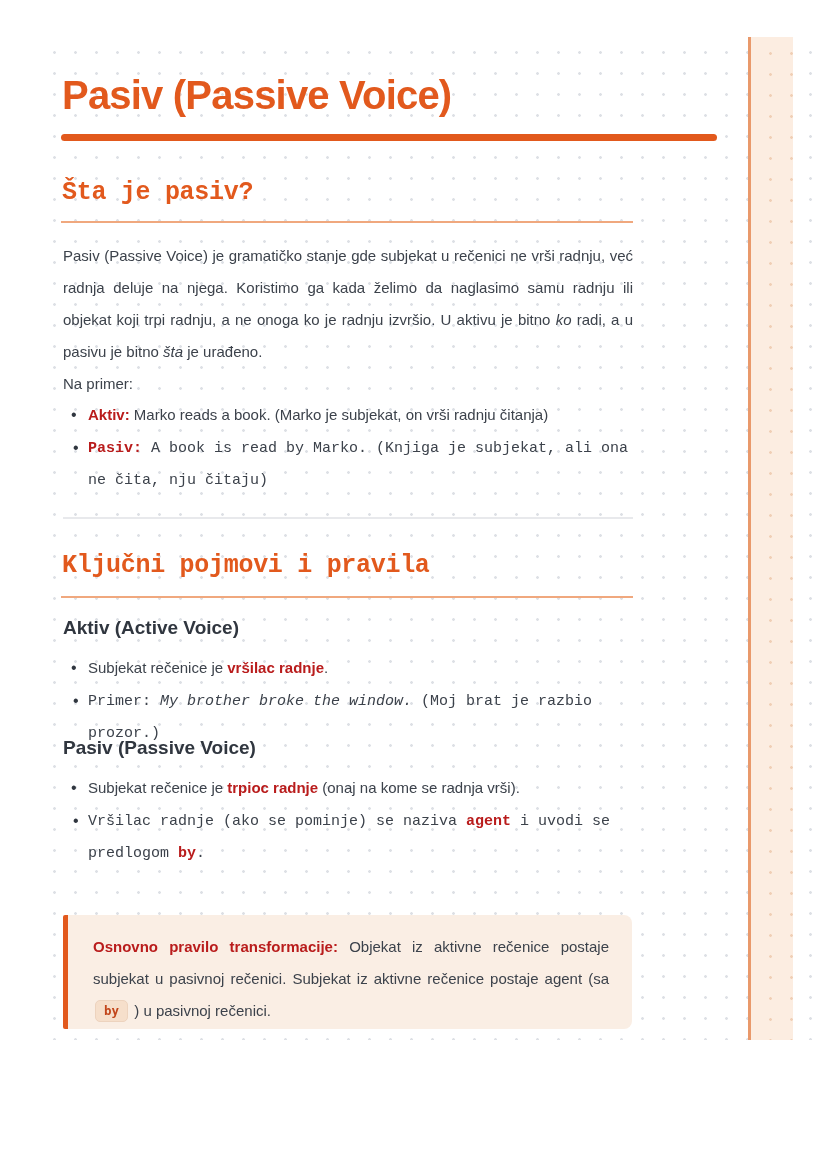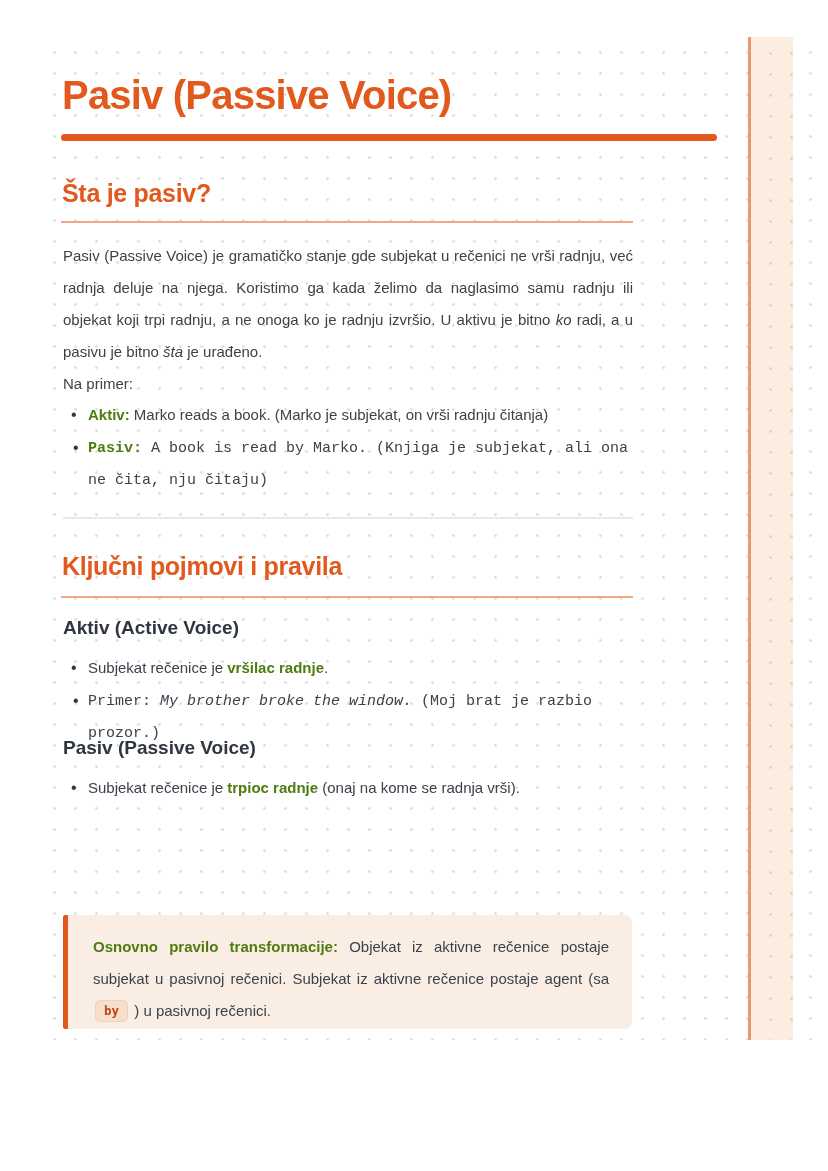--- a/index.html
+++ b/index.html
@@ -32,21 +32,21 @@
     font-size:40px;line-height:50px;font-weight:bold;
     letter-spacing:-0.8px;color:#E2591D;
   }
   .rule-thick{
     left:61px;top:134px;width:656px;height:7px;
     background:#E2591D;border-radius:3.5px;
   }
   h2.section{
     margin:0;left:62px;width:600px;
     font-size:25px;line-height:34px;font-weight:bold;
-    letter-spacing:-0.3px;color:#E2591D;
+    letter-spacing:-0.3px;color:#E2591D;font-family:Liberation Mono, monospace;
   }
   .h2-1{top:176px;}
   .h2-2{top:549px;}
   .rule-thin{
     left:61px;width:572px;height:2px;background:#F0A87E;
   }
   .r1{top:221px;}
   .r2{top:596px;}
   p.body-par{
     margin:0;left:63px;width:570px;
@@ -68,21 +68,21 @@
   .l1{top:399px;}
   .l2{top:652px;}
   .l3{top:772px;}
   .divider{left:63px;top:517px;width:570px;height:2px;background:#E8E9EC;}
   h3.subhead{
     margin:0;left:63px;width:570px;
     font-size:19px;line-height:24px;font-weight:bold;color:#30363F;
   }
   .sub1{top:616px;}
   .sub2{top:736px;}
-  strong{color:#4d7c0f;}
+  strong{color:#b91c1c;}
   em{font-style:italic;}
   .callout{
     left:63px;top:915px;width:569px;height:114px;
     box-sizing:border-box;
     background:#FAEEE4;
     border-left:5px solid #E2591D;
     border-radius:2px 8px 8px 2px;
     padding:15px 22px 0 24px;
     z-index:2;
   }
@@ -138,20 +138,21 @@
 
   <h3 class="abs subhead sub1">Aktiv (Active Voice)</h3>
   <ul class="abs list l2">
     <li><span>Subjekat rečenice je </span><strong>vršilac radnje</strong><span>.</span></li>
     <li><span>Primer: </span><em>My brother broke the window.</em><span> (Moj brat je razbio prozor.)</span></li>
   </ul>
 
   <h3 class="abs subhead sub2">Pasiv (Passive Voice)</h3>
   <ul class="abs list l3">
     <li><span>Subjekat rečenice je </span><strong>trpioc radnje</strong><span> (onaj na kome se radnja vrši).</span></li>
+    <li><span>Vršilac radnje (ako se pominje) se naziva </span><strong>agent</strong><span> i uvodi se predlogom </span><strong>by</strong><span>.</span></li>
   </ul>
 
   <div class="abs callout">
     <p><strong>Osnovno pravilo transformacije:</strong><span> Objekat iz aktivne rečenice postaje subjekat u pasivnoj rečenici. Subjekat iz aktivne rečenice postaje agent (sa </span><code class="chip">by</code><span> ) u pasivnoj rečenici.</span></p>
   </div>
 
   <span class="abs stray">`</span>
 
   <div class="abs footer">(c) Knowunity 2025</div>
 </div>

